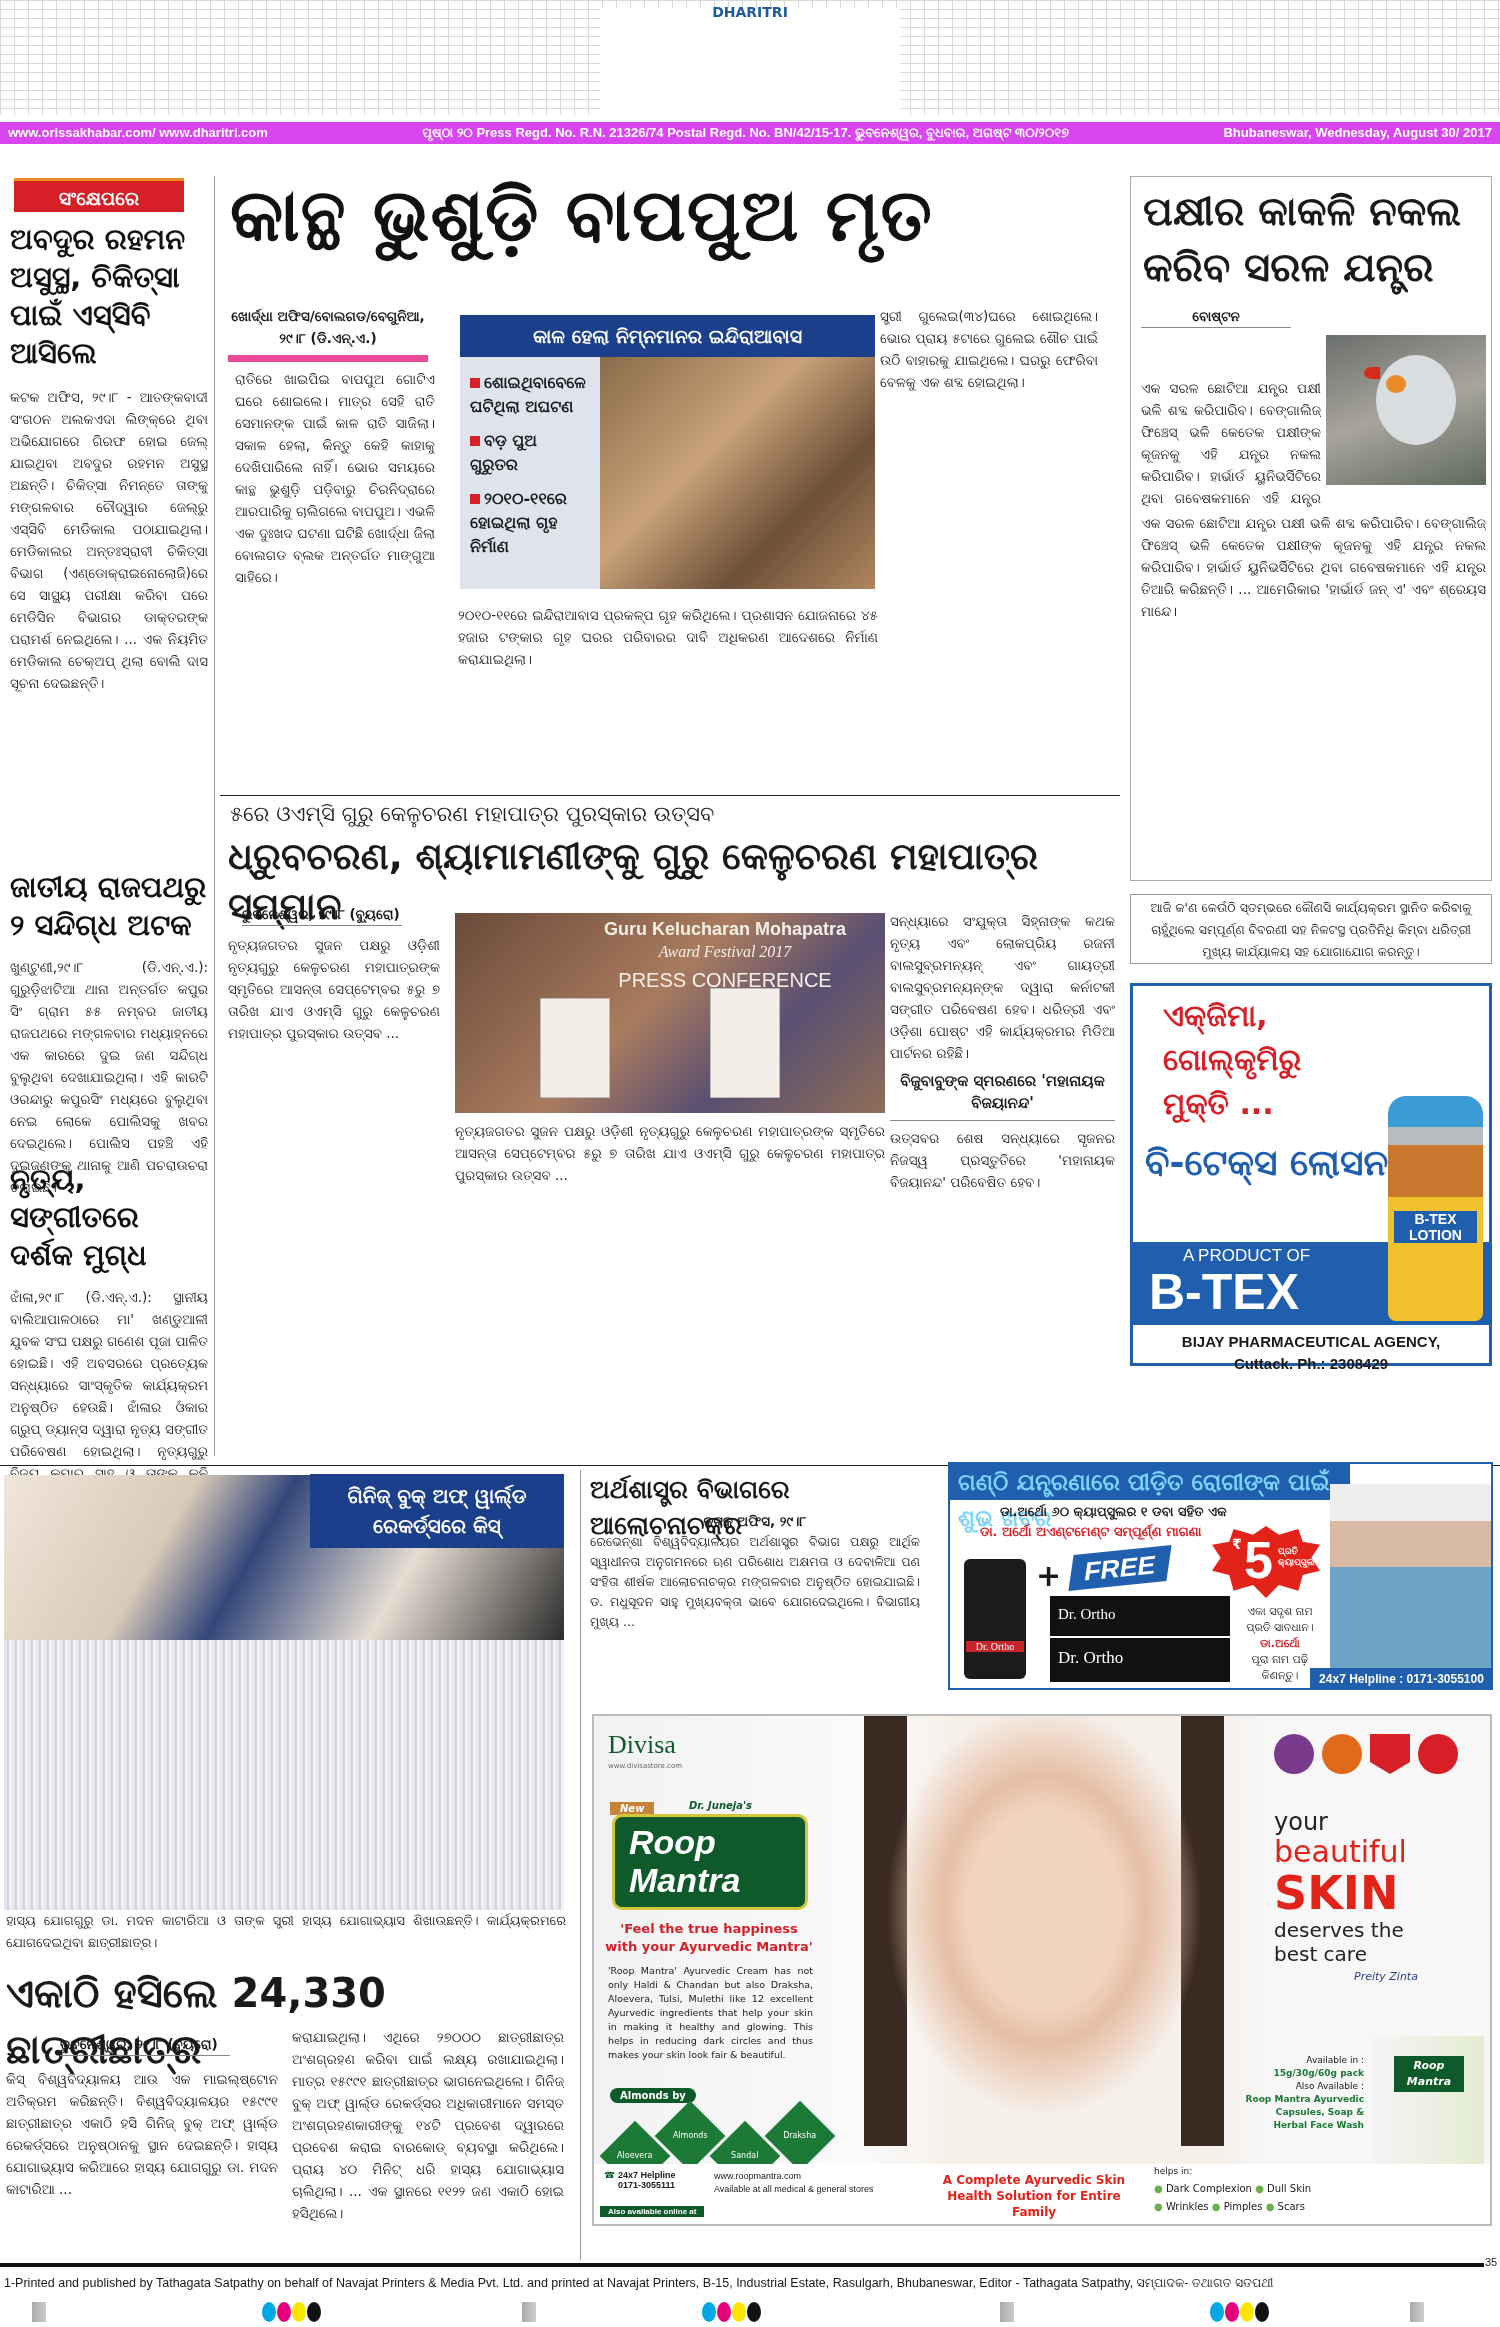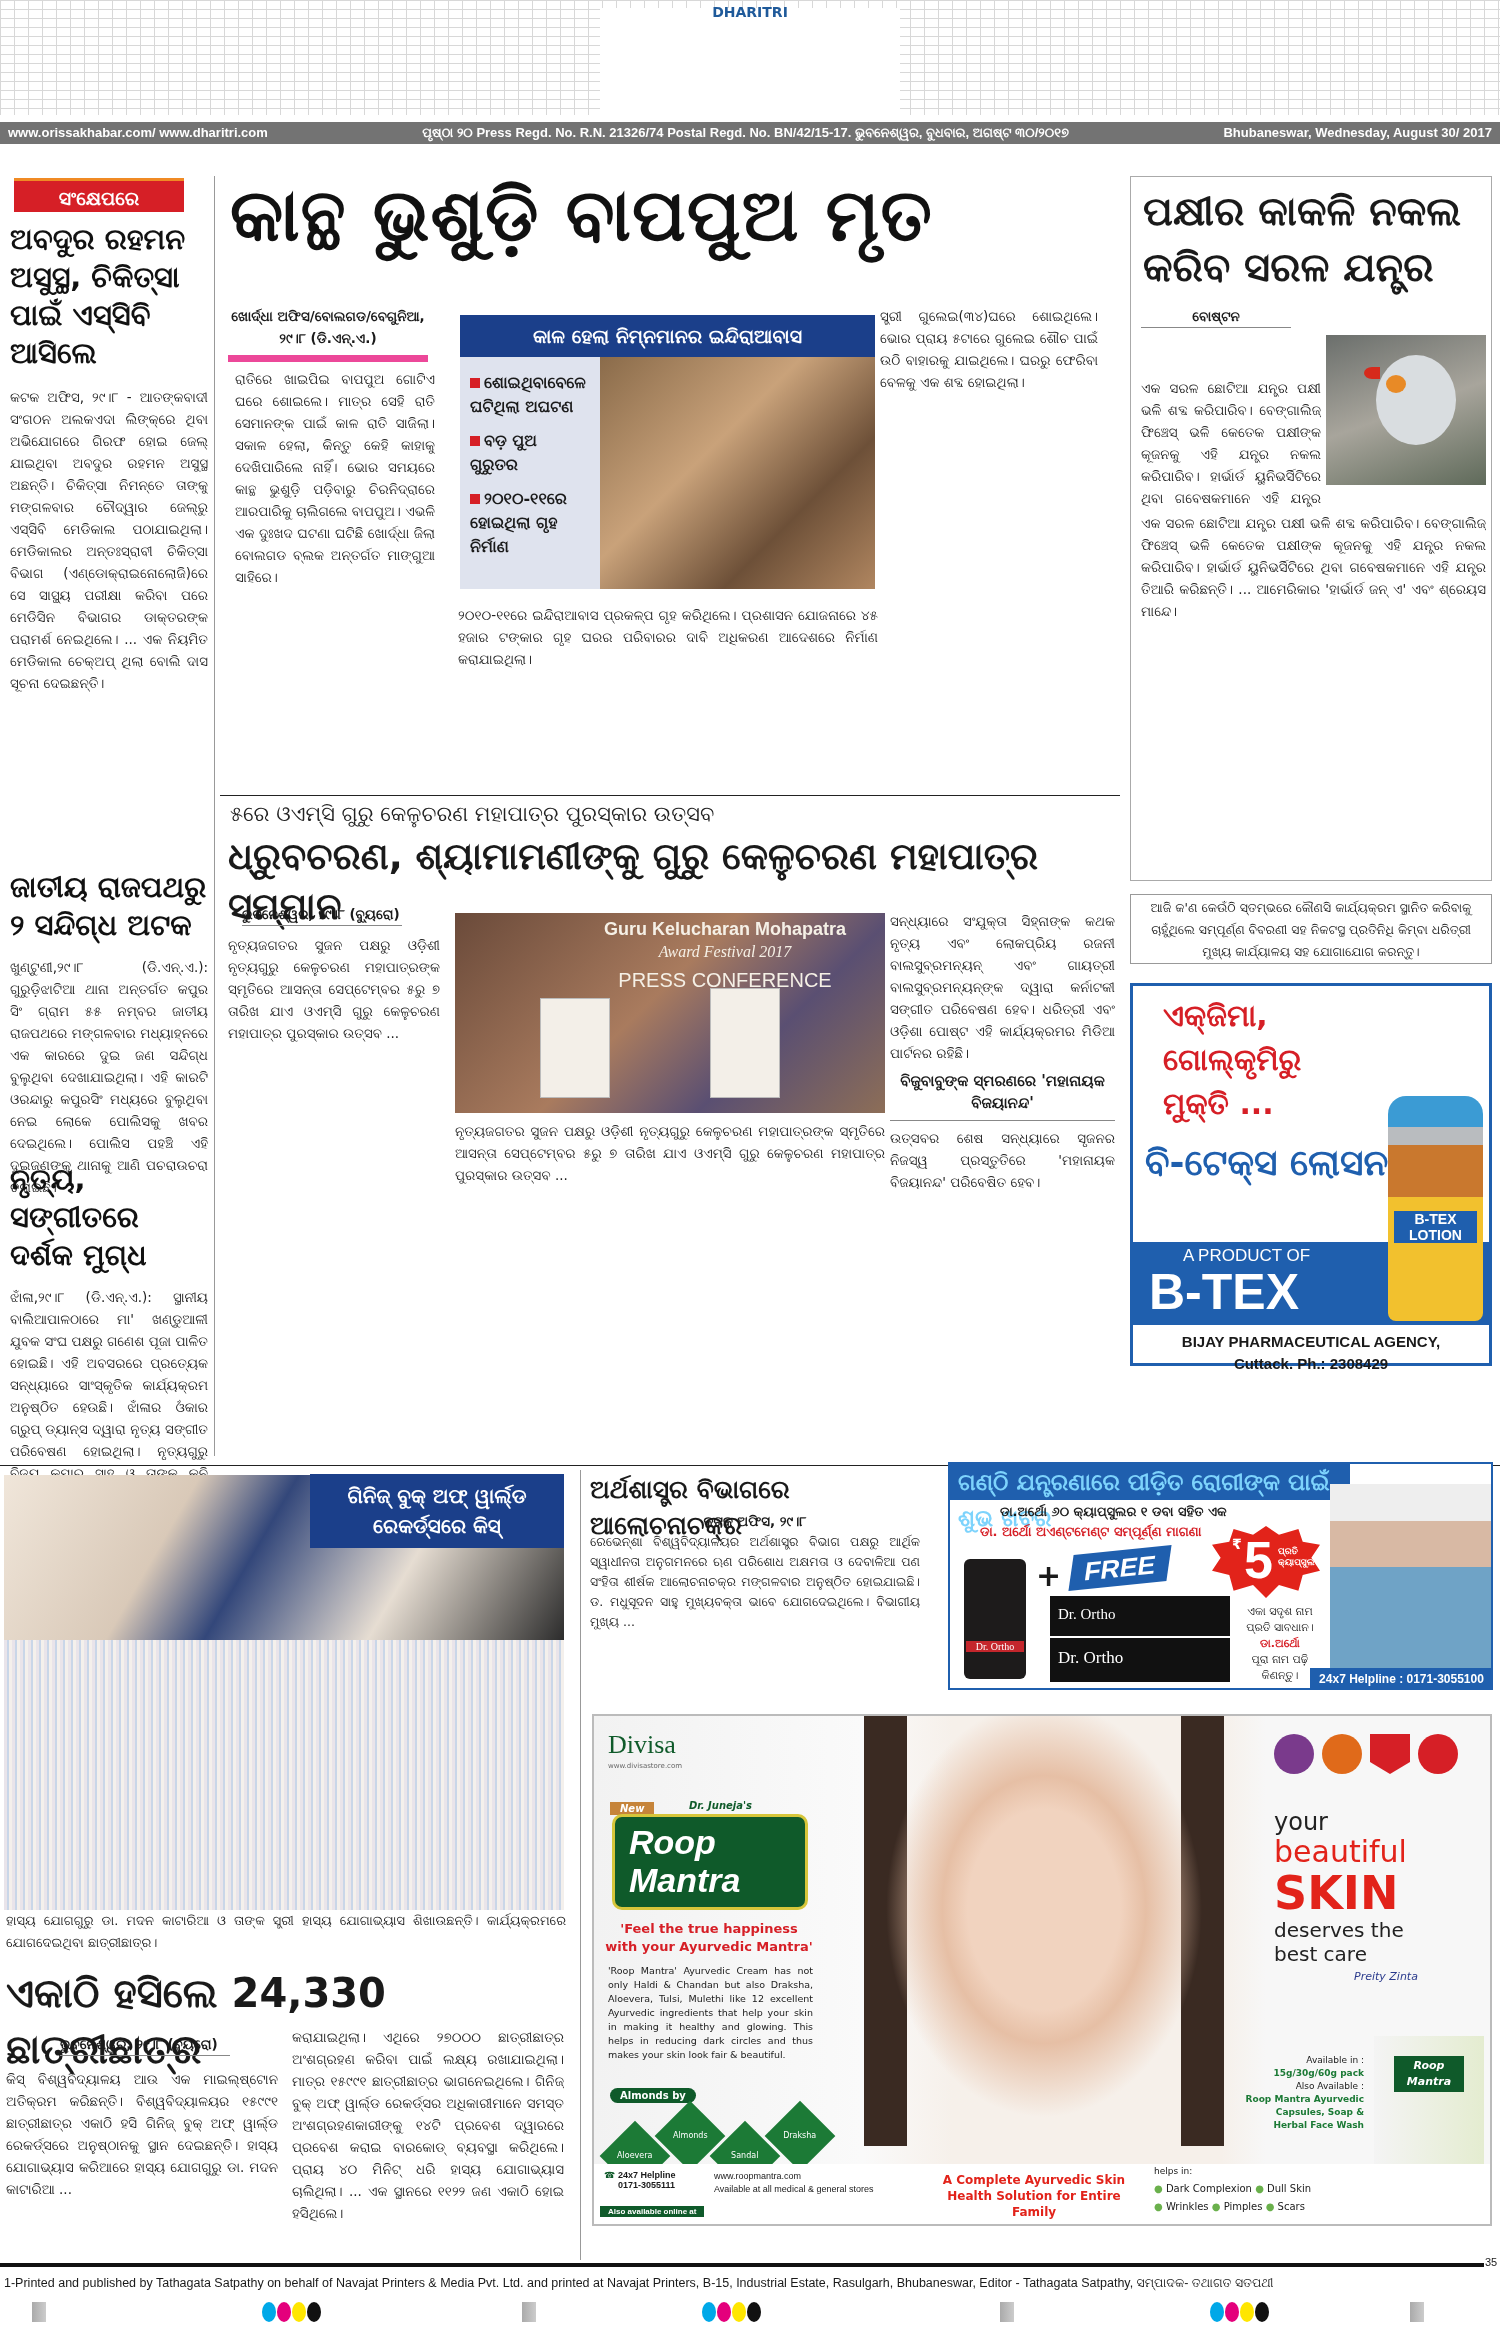--- a/index.html
+++ b/index.html
@@ -6,21 +6,21 @@
   body { width: 1500px; height: 2327px; background: #fff; font-family: "DejaVu Sans", sans-serif; color: #1a1a1a; position: relative; overflow: hidden; }
   .abs { position: absolute; }
   
   .mast { left: 0; top: 0; width: 1500px; height: 115px;
     background-color: #fff;
     background-image: linear-gradient(#d8d8d8 1px, transparent 1px), linear-gradient(90deg, #d8d8d8 1px, transparent 1px);
     background-size: 100% 9px, 14px 100%; }
   .logo { left: 600px; top: 8px; width: 300px; height: 108px; text-align: center; background: #fff; }
   .logo-main { font-size: 78px; font-weight: bold; color: #1f5a9a; line-height: 84px; text-shadow: 2px 2px 0 #0c3764; font-family: "DejaVu Serif", serif; letter-spacing: -2px; }
   .logo-sub { font-size: 14px; font-weight: bold; color: #1f5a9a; margin-top: -4px; }
-  .infobar { left: 0; top: 122px; width: 1500px; height: 22px; background: #737373; color: #fff; font-family: "Liberation Sans", sans-serif; font-size: 13px; line-height: 22px; display: flex; justify-content: space-between; padding: 0 8px; font-weight: bold; }
+  .infobar { left: 0; top: 122px; width: 1500px; height: 22px; background: #d946ef; color: #fff; font-family: "Liberation Sans", sans-serif; font-size: 13px; line-height: 22px; display: flex; justify-content: space-between; padding: 0 8px; font-weight: bold; }
   .rule { background: #222; height: 2px; }
   .vrule { background: #999; width: 1px; }
   
   .brief-tag { left: 14px; top: 178px; width: 170px; height: 34px; background: #d61f26; color: #fff; font-size: 19px; font-weight: bold; text-align: center; line-height: 34px; border-top: 3px solid #f08a24; }
   .h-side { font-size: 29px; font-weight: bold; line-height: 38px; color: #111; }
   .body-txt { font-size: 13.5px; line-height: 22px; color: #222; text-align: justify; }
   .dateline { font-size: 13.5px; line-height: 22px; font-weight: bold; }
   .headline { font-size: 72px; font-weight: bold; line-height: 86px; color: #111; letter-spacing: 1px; }
   .box-blue { background: #1b3f8a; color: #fff; font-weight: bold; text-align: center; }
   .photo { background: linear-gradient(135deg,#8a6b4a,#c9a27a 40%,#6d5038 70%,#b08660); }

